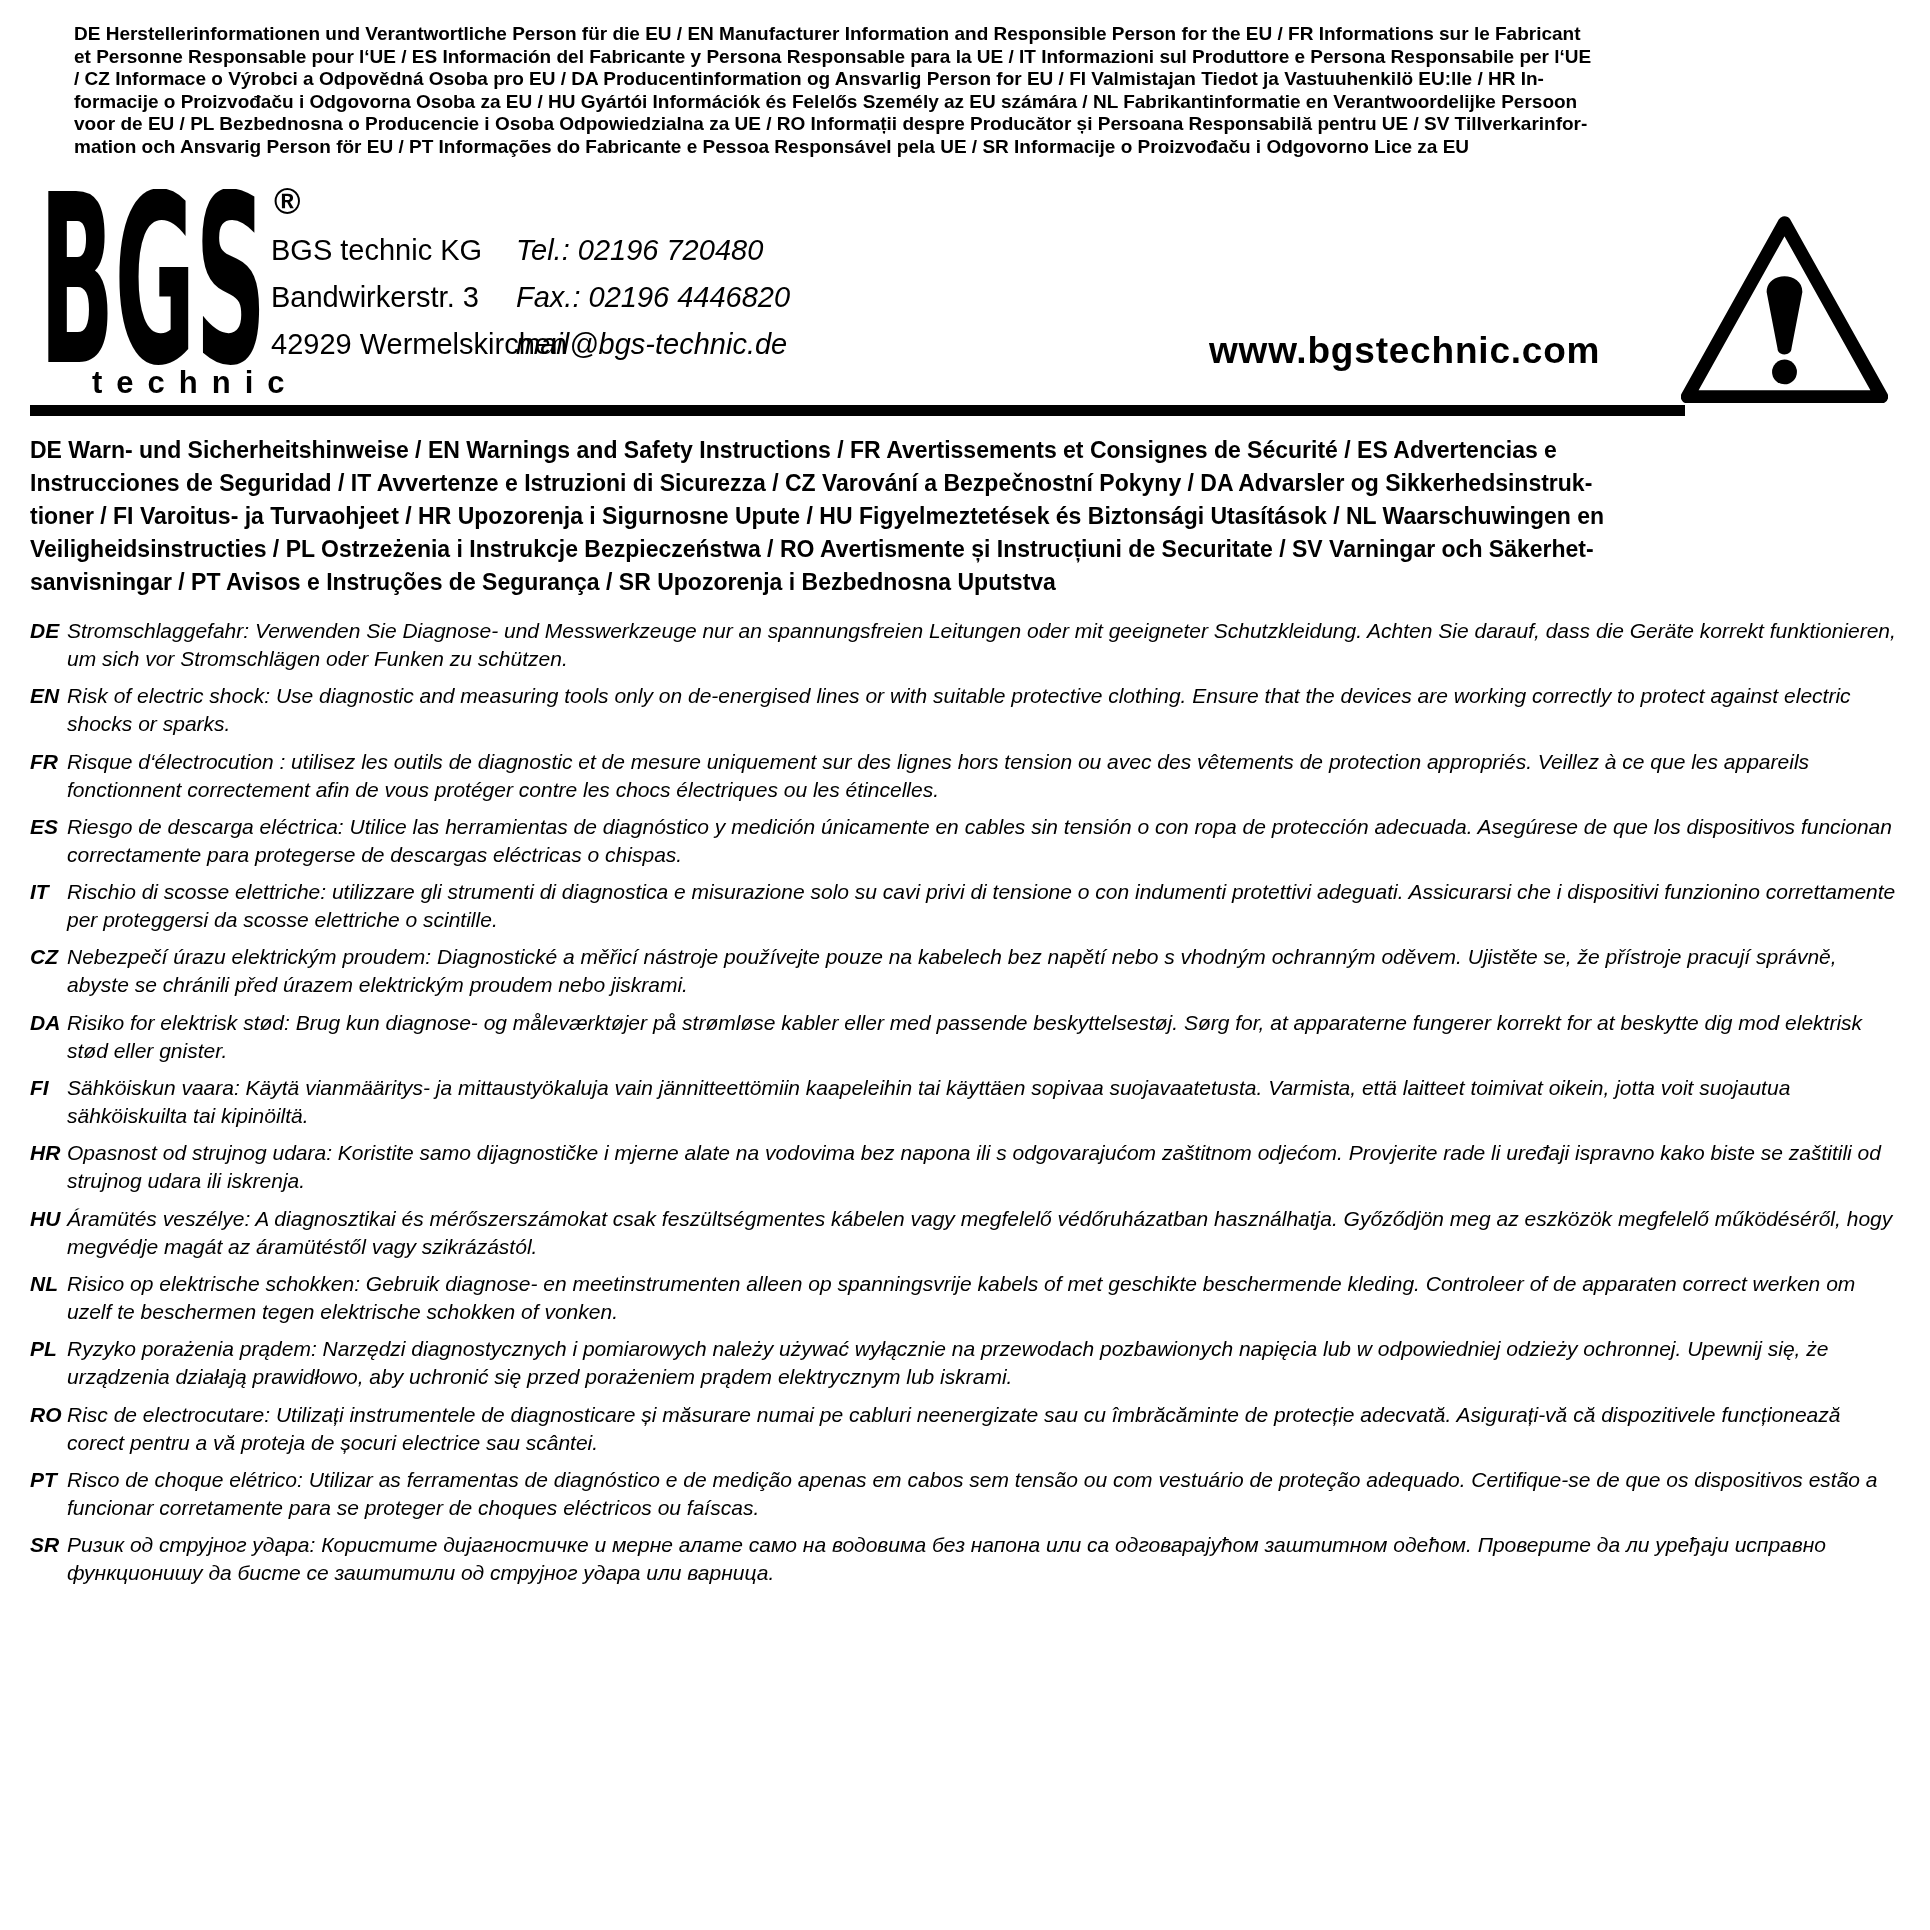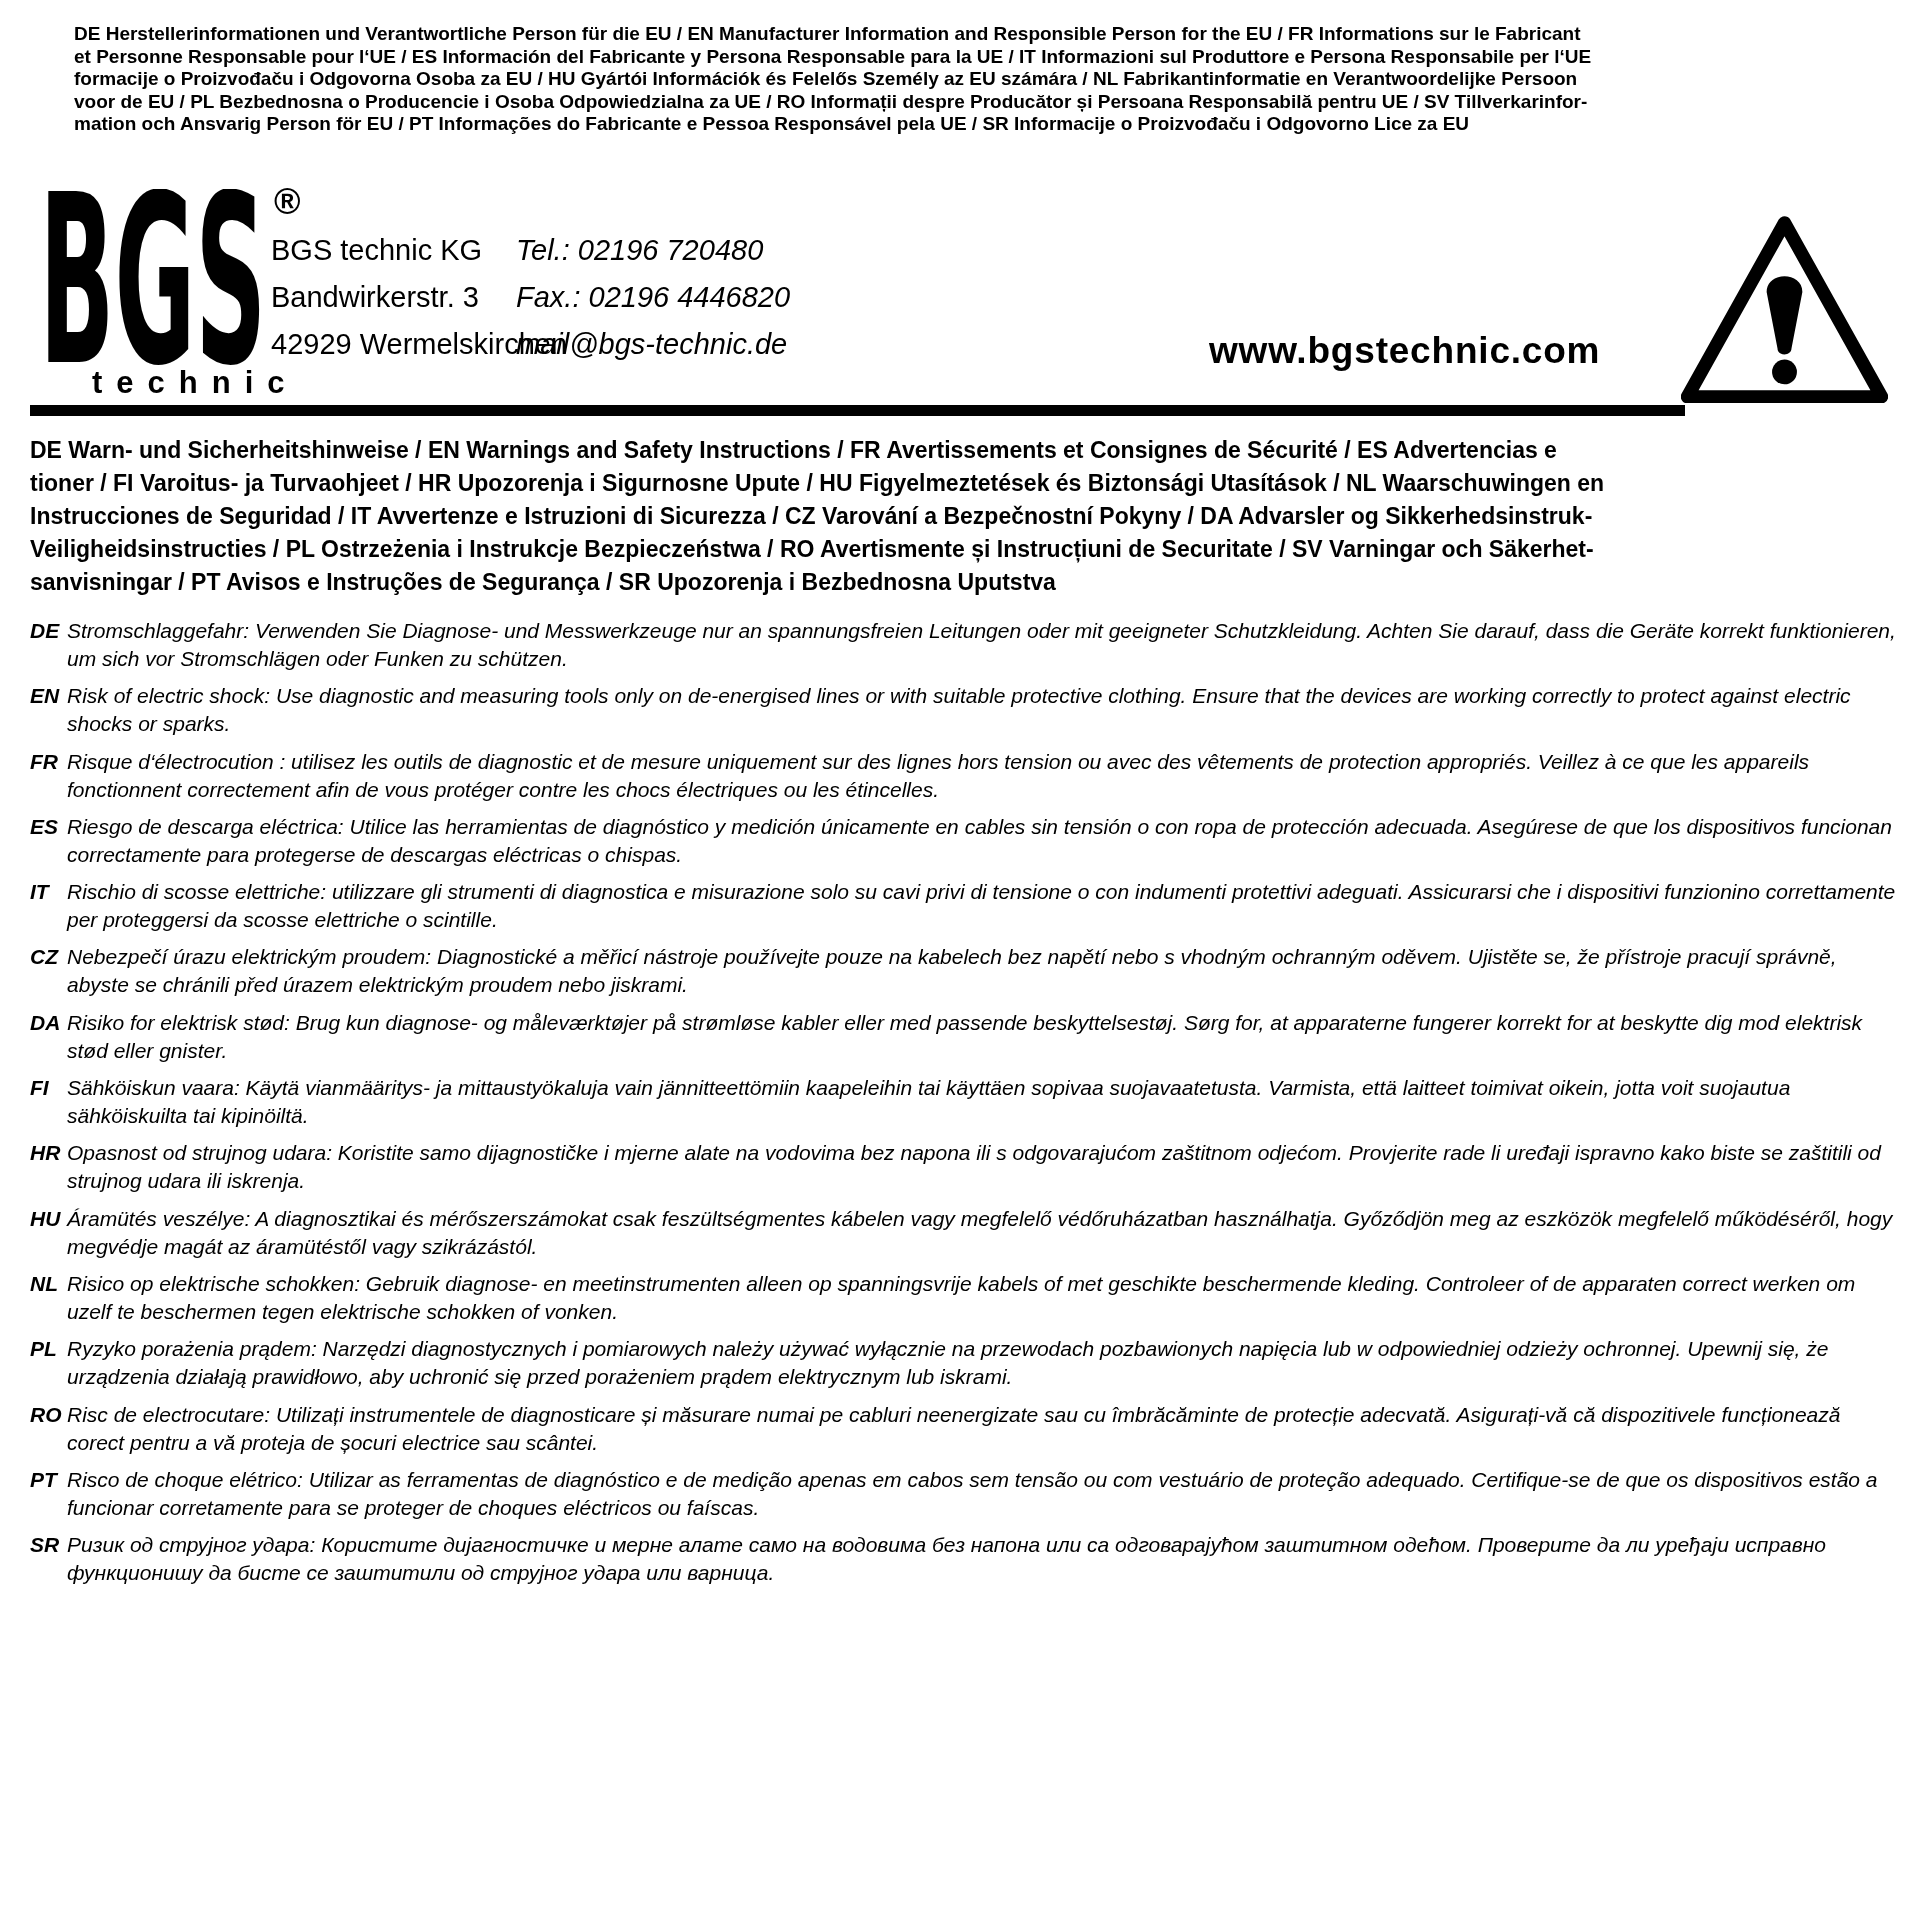--- a/index.html
+++ b/index.html
@@ -66,20 +66,21 @@
 <body>
 
 <div class="page">
 
   <div class="top-header">
 
       <div class="hdr-line">DE Herstellerinformationen und Verantwortliche Person für die EU  /  EN Manufacturer Information and Responsible Person for the EU  /  FR Informations sur le Fabricant</div>
 
       <div class="hdr-line">et Personne Responsable pour l‘UE  /  ES Información del Fabricante y Persona Responsable para la UE  /  IT Informazioni sul Produttore e Persona Responsabile per l‘UE</div>
 
+      <div class="hdr-line">/  CZ Informace o Výrobci a Odpovědná Osoba pro EU  /  DA Producentinformation og Ansvarlig Person for EU  /  FI Valmistajan Tiedot ja Vastuuhenkilö EU:lle  /  HR In-</div>
 
       <div class="hdr-line">formacije o Proizvođaču i Odgovorna Osoba za EU  /  HU Gyártói Információk és Felelős Személy az EU számára  /  NL Fabrikantinformatie en Verantwoordelijke Persoon</div>
 
       <div class="hdr-line">voor de EU  /  PL Bezbednosna o Producencie i Osoba Odpowiedzialna za UE  /  RO Informații despre Producător și Persoana Responsabilă pentru UE  /  SV Tillverkarinfor-</div>
 
       <div class="hdr-line">mation och Ansvarig Person för EU  /  PT Informações do Fabricante e Pessoa Responsável pela UE  /  SR Informacije o Proizvođaču i Odgovorno Lice za EU</div>
     </div>
 
   <div class="logo-wrap">
     <svg class="logo-mark" width="227" height="179" viewBox="0 0 292 230" preserveAspectRatio="none">
@@ -114,23 +115,23 @@
     <path d="M110 99 C110 72 156 72 156 99 L142 172 C142 182 124 182 124 172 Z" fill="#000000"></path>
     <circle cx="133" cy="202" r="16" fill="#000000"></circle>
   </svg>
 
   <div class="rule"></div>
 
   <div class="warnings-header">
 
       <div class="wh-line">DE Warn- und Sicherheitshinweise  /  EN Warnings and Safety Instructions  /  FR Avertissements et Consignes de Sécurité  /  ES Advertencias e</div>
 
+      <div class="wh-line">Instrucciones de Seguridad  /  IT Avvertenze e Istruzioni di Sicurezza  /  CZ Varování a Bezpečnostní Pokyny  /  DA Advarsler og Sikkerhedsinstruk-</div>
+
       <div class="wh-line">tioner  /  FI Varoitus- ja Turvaohjeet  /  HR Upozorenja i Sigurnosne Upute  /  HU Figyelmeztetések és Biztonsági Utasítások  /  NL Waarschuwingen en</div>
-
-      <div class="wh-line">Instrucciones de Seguridad  /  IT Avvertenze e Istruzioni di Sicurezza  /  CZ Varování a Bezpečnostní Pokyny  /  DA Advarsler og Sikkerhedsinstruk-</div>
 
       <div class="wh-line">Veiligheidsinstructies  /  PL Ostrzeżenia i Instrukcje Bezpieczeństwa  /  RO Avertismente și Instrucțiuni de Securitate  /  SV Varningar och Säkerhet-</div>
 
       <div class="wh-line">sanvisningar  /  PT Avisos e Instruções de Segurança  /  SR Upozorenja i Bezbednosna Uputstva</div>
     </div>
 
   <div class="safety-list">
 
       <div class="safety-item">
         <div class="safety-code">DE</div>

